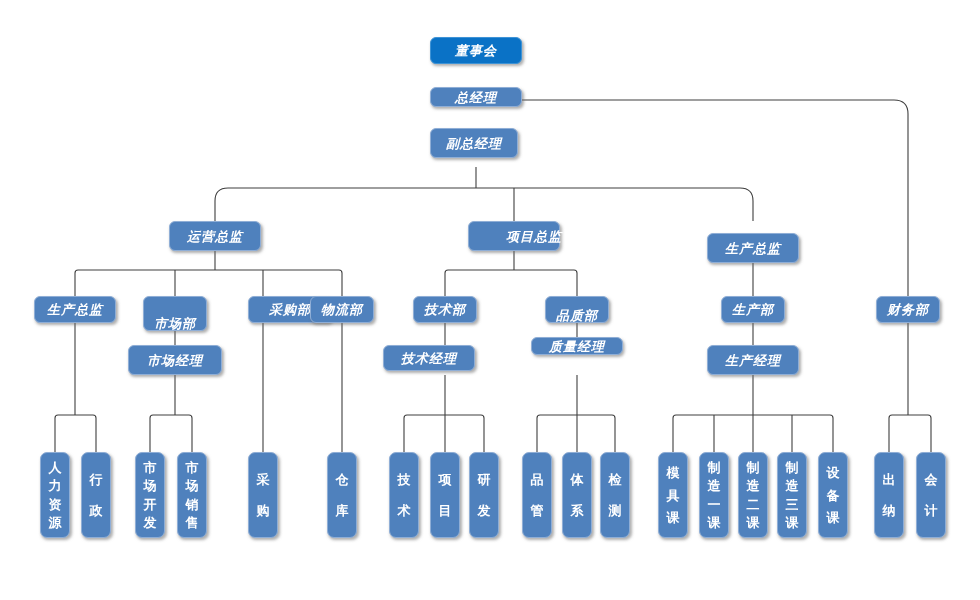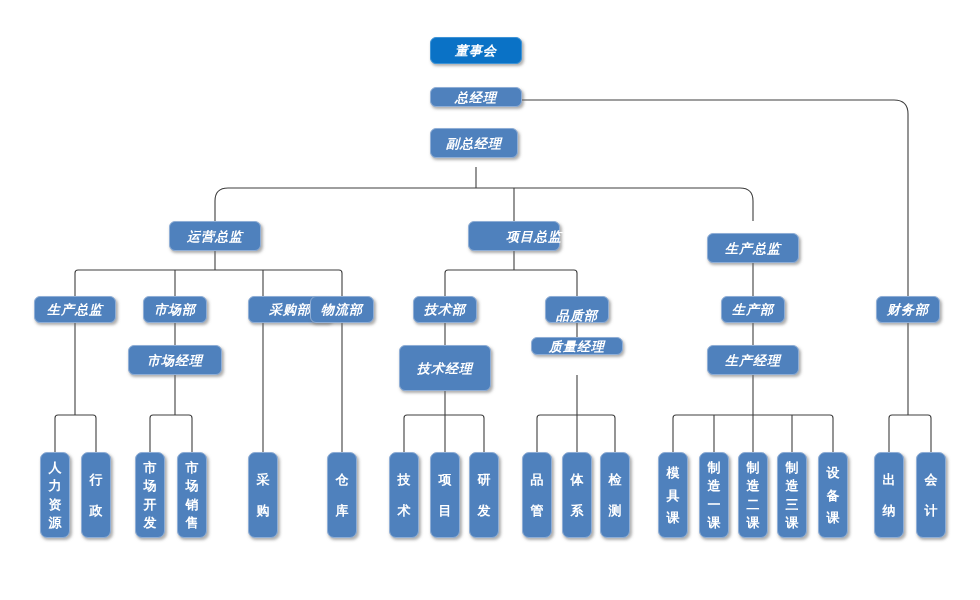--- a/index.html
+++ b/index.html
@@ -128,21 +128,21 @@
     </div>
     <div class="node h" style="left: 468px; top: 221px; width: 92px; height: 30px; padding-left: 40px;">
       <span class="label">项目总监</span>
     </div>
     <div class="node h" style="left: 707px; top: 233px; width: 92px; height: 30px;">
       <span class="label">生产总监</span>
     </div>
     <div class="node h" style="left: 34px; top: 296px; width: 82px; height: 27px;">
       <span class="label">生产总监</span>
     </div>
-    <div class="node h" style="left: 143px; top: 296px; width: 64px; height: 27px;">
+    <div class="node h" style="left: 143px; top: 296px; width: 64px; height: 35px; align-items: flex-end;">
       <span class="label">市场部</span>
     </div>
     <div class="node h" style="left: 248px; top: 296px; width: 84px; height: 27px;">
       <span class="label">采购部</span>
     </div>
     <div class="node h" style="left: 310px; top: 296px; width: 64px; height: 27px;">
       <span class="label">物流部</span>
     </div>
     <div class="node h" style="left: 413px; top: 296px; width: 64px; height: 27px;">
       <span class="label">技术部</span>
@@ -152,21 +152,21 @@
     </div>
     <div class="node h" style="left: 721px; top: 296px; width: 64px; height: 27px; text-align: center;">
       <span class="label">生产部</span>
     </div>
     <div class="node h" style="left: 876px; top: 296px; width: 64px; height: 27px;">
       <span class="label">财务部</span>
     </div>
     <div class="node h" style="left: 128px; top: 345px; width: 94px; height: 30px;">
       <span class="label">市场经理</span>
     </div>
-    <div class="node h" style="left: 399px; top: 345px; width: 92px; height: 46px; align-items: center;">
+    <div class="node h" style="left: 383px; top: 345px; width: 92px; height: 26px; align-items: center;">
       <span class="label">技术经理</span>
     </div>
     <div class="node h" style="left: 531px; top: 337px; width: 92px; height: 18px;">
       <span class="label">质量经理</span>
     </div>
     <div class="node h" style="left: 707px; top: 345px; width: 92px; height: 30px;">
       <span class="label">生产经理</span>
     </div>
     <div class="node v" style="left: 40px; top: 452px; width: 30px; height: 86px;">
       <span class="label">

